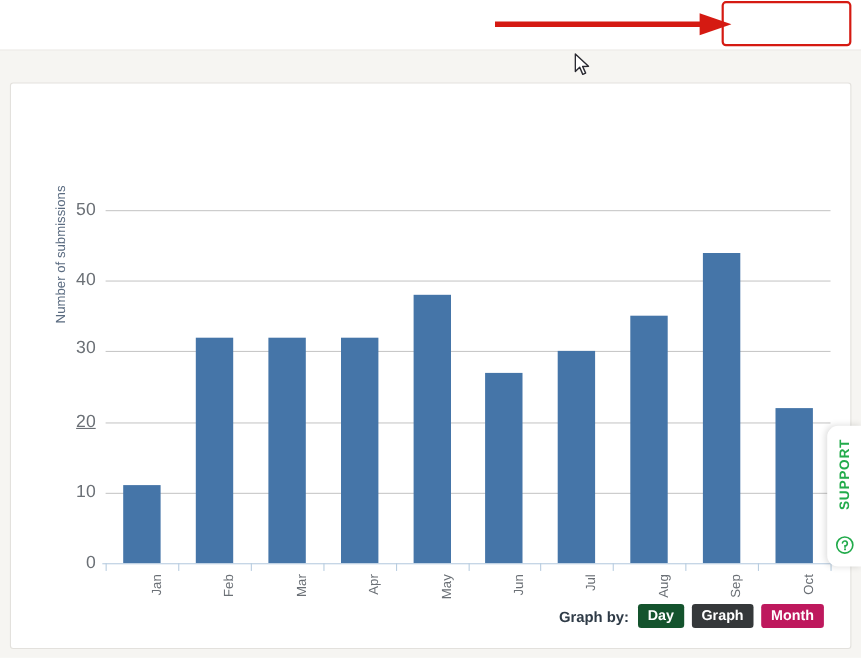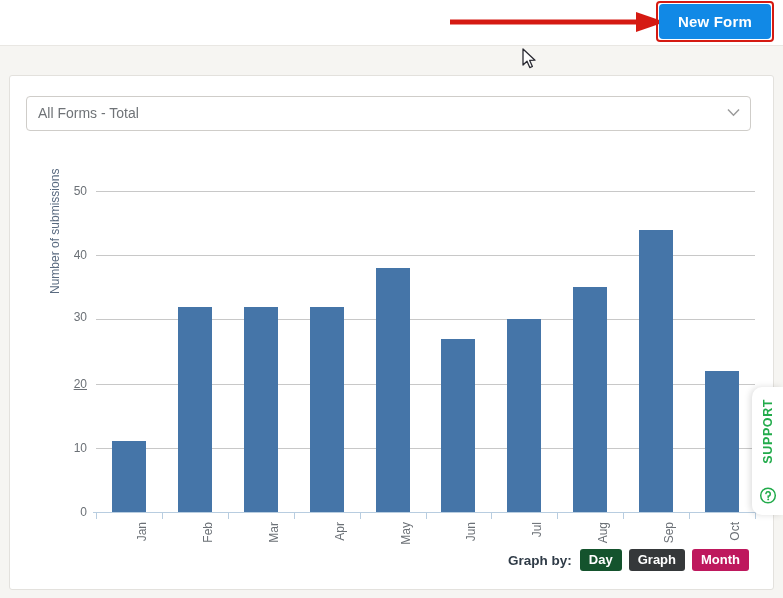--- a/index.html
+++ b/index.html
@@ -160,21 +160,21 @@
     top: 321px;
     width: 665px;
     height: 1px;
     background: #b8cde0;
   }
   .ytick-label {
     position: absolute;
     right: 100%;
     margin-right: 9px;
     transform: translateY(-50%);
-    font-size: 12px;
+    font-size: 16px;
     color: #6b7076;
     white-space: nowrap;
     font-family: "Liberation Sans", sans-serif;
   }
   .ylabel {
     position: absolute;
     left: 38px;
     top: 150px;
     transform-origin: left top;
     transform: rotate(-90deg);
@@ -272,36 +272,29 @@
   }
 </style>
 </head>
 <body>
 
 <div class="header">
   <svg class="red-arrow" viewBox="0 0 215 22">
     <line x1="0" y1="11" x2="190" y2="11" stroke="#d51a12" stroke-width="5"></line>
     <polygon points="186,1 215,11 186,21" fill="#d51a12"></polygon>
   </svg>
-  <button class="new-form-btn" style="background: rgb(17, 137, 230);">New Form</button>
   <div class="btn-highlight-box"></div>
 </div>
 
 <svg class="cursor" viewBox="0 0 16 22" style="left: 522px; top: 48px;">
   <path d="M1,1 L1,17 L5,13.2 L7.8,19.6 L10.4,18.5 L7.7,12.4 L13,12.2 Z" fill="#ffffff" stroke="#2a2a32" stroke-width="1.3" stroke-linejoin="round"></path>
 </svg>
 
 <div class="card">
 
-  <div class="select-wrap">
-    <div class="select-box">All Forms - Total</div>
-    <svg class="select-chevron" viewBox="0 0 13 9">
-      <polyline points="1,1.5 6.5,7.2 12,1.5" fill="none" stroke="#9b9b9b" stroke-width="1.5"></polyline>
-    </svg>
-  </div>
 
   <div class="chart-area">
 
 
     <div class="ylabel">Number of submissions</div>
 
     <div class="plot">
       <div id="grid-layer">
           <div class="ytick-label" style="top: 321px;">0</div>
           <div class="gridline" style="top: 256.8px;"></div>

